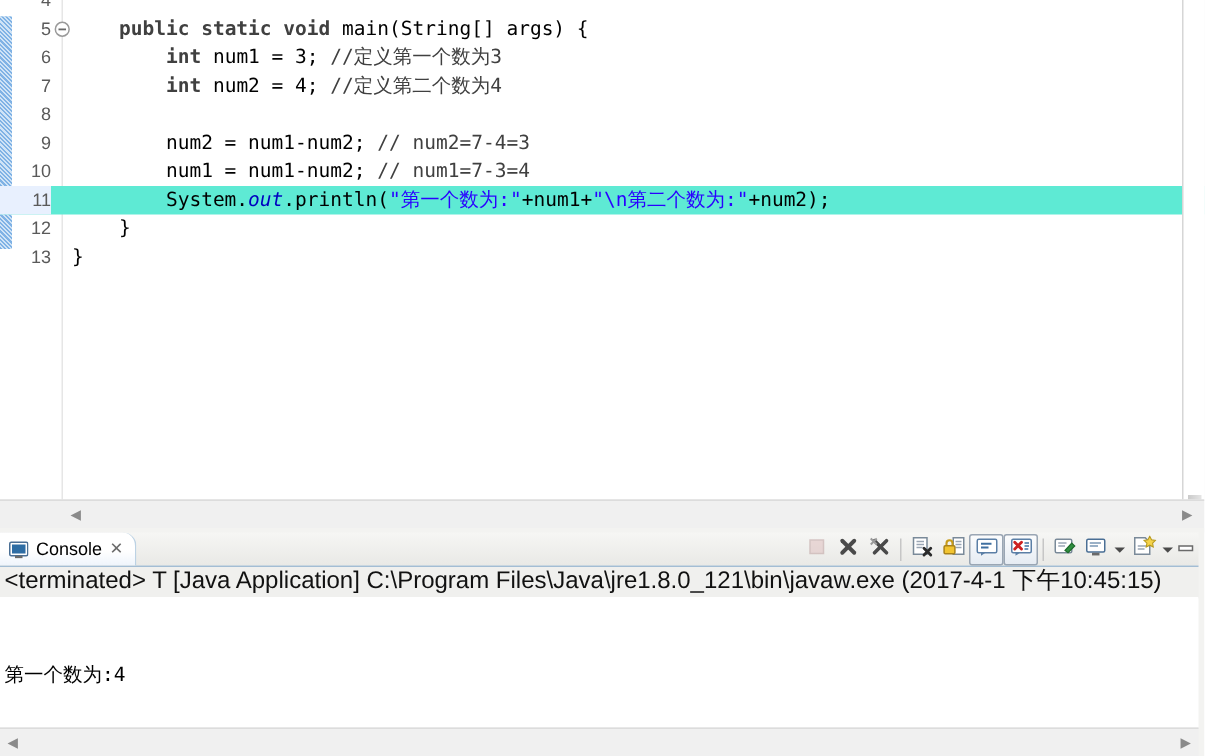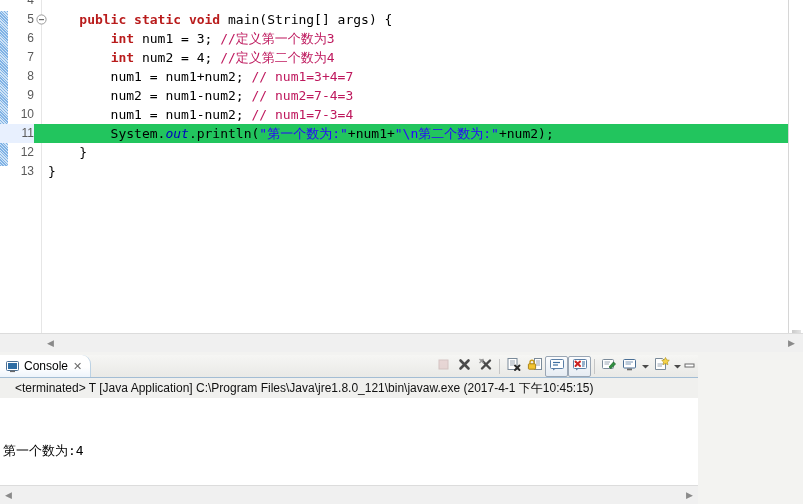--- a/index.html
+++ b/index.html
@@ -29,39 +29,39 @@
   }
   .gutter-sep{
     position:absolute;left:41px;top:0;bottom:0;width:1px;background:#e6e6e6;
   }
   .code-rows{
     position:absolute;left:0;top:0;right:0;bottom:0;
   }
   .row{
     position:relative;height:19px;line-height:19px;white-space:pre;
   }
-  .row.hl{background:#22c55e;text-decoration:underline;}
+  .row.hl{background:#5eead4;text-decoration:underline;}
   .row.hl .lnum{background:#e8f0fe;}
   .lnum{
     position:absolute;left:0;top:0;width:34px;height:19px;
     text-align:right;
     font-family:"Liberation Sans", sans-serif;
     font-size:12px;color:#5a5a5a;
   }
   .fold{
     position:absolute;left:36px;top:4px;width:11px;height:11px;
   }
   .fold svg{display:block;}
   .code{
     position:absolute;left:48px;top:0;height:19px;
     font-family:"DejaVu Sans Mono","Liberation Mono",monospace;
     font-size:13px;color:#000;letter-spacing:0px;
   }
-  .kw{color:#b91c1c;font-weight:bold;}
-  .cm{color:#be185d;}
+  .kw{color:#404040;font-weight:bold;}
+  .cm{color:#404040;}
   .str{color:#2a00ff;}
   .fld{color:#0000c0;font-style:italic;}
   .pln{color:#000000;}
 
   
   .overview-ruler{
     position:absolute;right:0;top:0;width:14px;bottom:18px;
     background:#ffffff;border-left:1px solid #d6d6d6;
   }
   .ov-mark{
@@ -90,21 +90,21 @@
     position:absolute;left:0;right:0;bottom:18px;height:1px;background:#e0e0e0;
   }
 
   
   .splitter{
     position:absolute;left:0;top:352px;width:803px;height:3px;background:#f3f3f1;
   }
 
   
   .console-view{
-    position:absolute;left:0;top:355px;width:698px;height:149px;
+    position:absolute;left:0;top:355px;width:799px;height:149px;
     background:#f3f3f1;
   }
   .console-tabbar{
     position:relative;height:22px;
     background:linear-gradient(to bottom,#f6f6f4,#e9e9e6);
     border-bottom:1px solid #a3bdd4;
   }
   .tab{
     position:absolute;left:0;top:0;height:22px;
     display:flex;align-items:center;gap:5px;
@@ -135,22 +135,22 @@
     width:11px;height:19px;display:flex;align-items:center;justify-content:center;
     color:#4a4a4a;font-size:8px;
   }
   .tmin{
     width:13px;height:19px;display:flex;align-items:center;justify-content:center;
   }
 
   .console-head{
     position:relative;height:20px;line-height:20px;
     background:#f0f0ee;border-bottom:1px solid #e2e2df;
-    padding-left:15px;
-    font-family:"Liberation Sans", sans-serif;font-size:12px;color:#111;
+    padding-left:3px;
+    font-family:"Liberation Sans", sans-serif;font-size:16px;color:#111;
     white-space:nowrap;overflow:hidden;
   }
   .console-body{
     position:absolute;left:0;top:43px;right:0;bottom:19px;
     background:#ffffff;padding:3px 0 0 3px;
   }
   .cline{
     height:19px;line-height:19px;white-space:pre;
     font-family:"DejaVu Sans Mono","Liberation Mono",monospace;
     font-size:13px;color:#000;margin-top:40px;
@@ -183,21 +183,21 @@
       <div class="gutter-sep"></div>
 
       <div class="code-rows" id="code-rows">
           <div class="row" style="margin-top: -9px;"><span class="lnum">4</span><span class="code"></span></div>
           <div class="row"><span class="lnum">5</span><span class="fold"><svg width="11" height="11" viewBox="0 0 11 11">
                 <circle cx="5.5" cy="5.5" r="4.6" fill="#ffffff" stroke="#9a9a9a"></circle>
                 <rect x="3" y="5" width="5" height="1.2" fill="#6a6a6a"></rect>
               </svg></span><span class="code"><span class="pln">    </span><span class="kw">public static void </span><span class="pln">main(String[] args) {</span></span></div>
           <div class="row"><span class="lnum">6</span><span class="code"><span class="pln">        </span><span class="kw">int</span><span class="pln"> num1 = 3; </span><span class="cm">//定义第一个数为3</span></span></div>
           <div class="row"><span class="lnum">7</span><span class="code"><span class="pln">        </span><span class="kw">int</span><span class="pln"> num2 = 4; </span><span class="cm">//定义第二个数为4</span></span></div>
-          <div class="row"><span class="lnum">8</span><span class="code"><span class="pln">        num1 = num1+num2; </span><span class="cm">// num1=3+4=7</span></span></div>
+          <div class="row"><span class="lnum">8</span></div>
           <div class="row"><span class="lnum">9</span><span class="code"><span class="pln">        num2 = num1-num2; </span><span class="cm">// num2=7-4=3</span></span></div>
           <div class="row"><span class="lnum">10</span><span class="code"><span class="pln">        num1 = num1-num2; </span><span class="cm">// num1=7-3=4</span></span></div>
           <div class="row hl"><span class="lnum">11</span><span class="code"><span class="pln">        System.</span><span class="fld">out</span><span class="pln">.println(</span><span class="str">"第一个数为:"</span><span class="pln">+num1+</span><span class="str">"\n第二个数为:"</span><span class="pln">+num2);</span></span></div>
           <div class="row"><span class="lnum">12</span><span class="code"><span class="pln">    }</span></span></div>
           <div class="row"><span class="lnum">13</span><span class="code"><span class="pln">}</span></span></div>
         </div>
 
     </div>
 
     <div class="overview-ruler">

